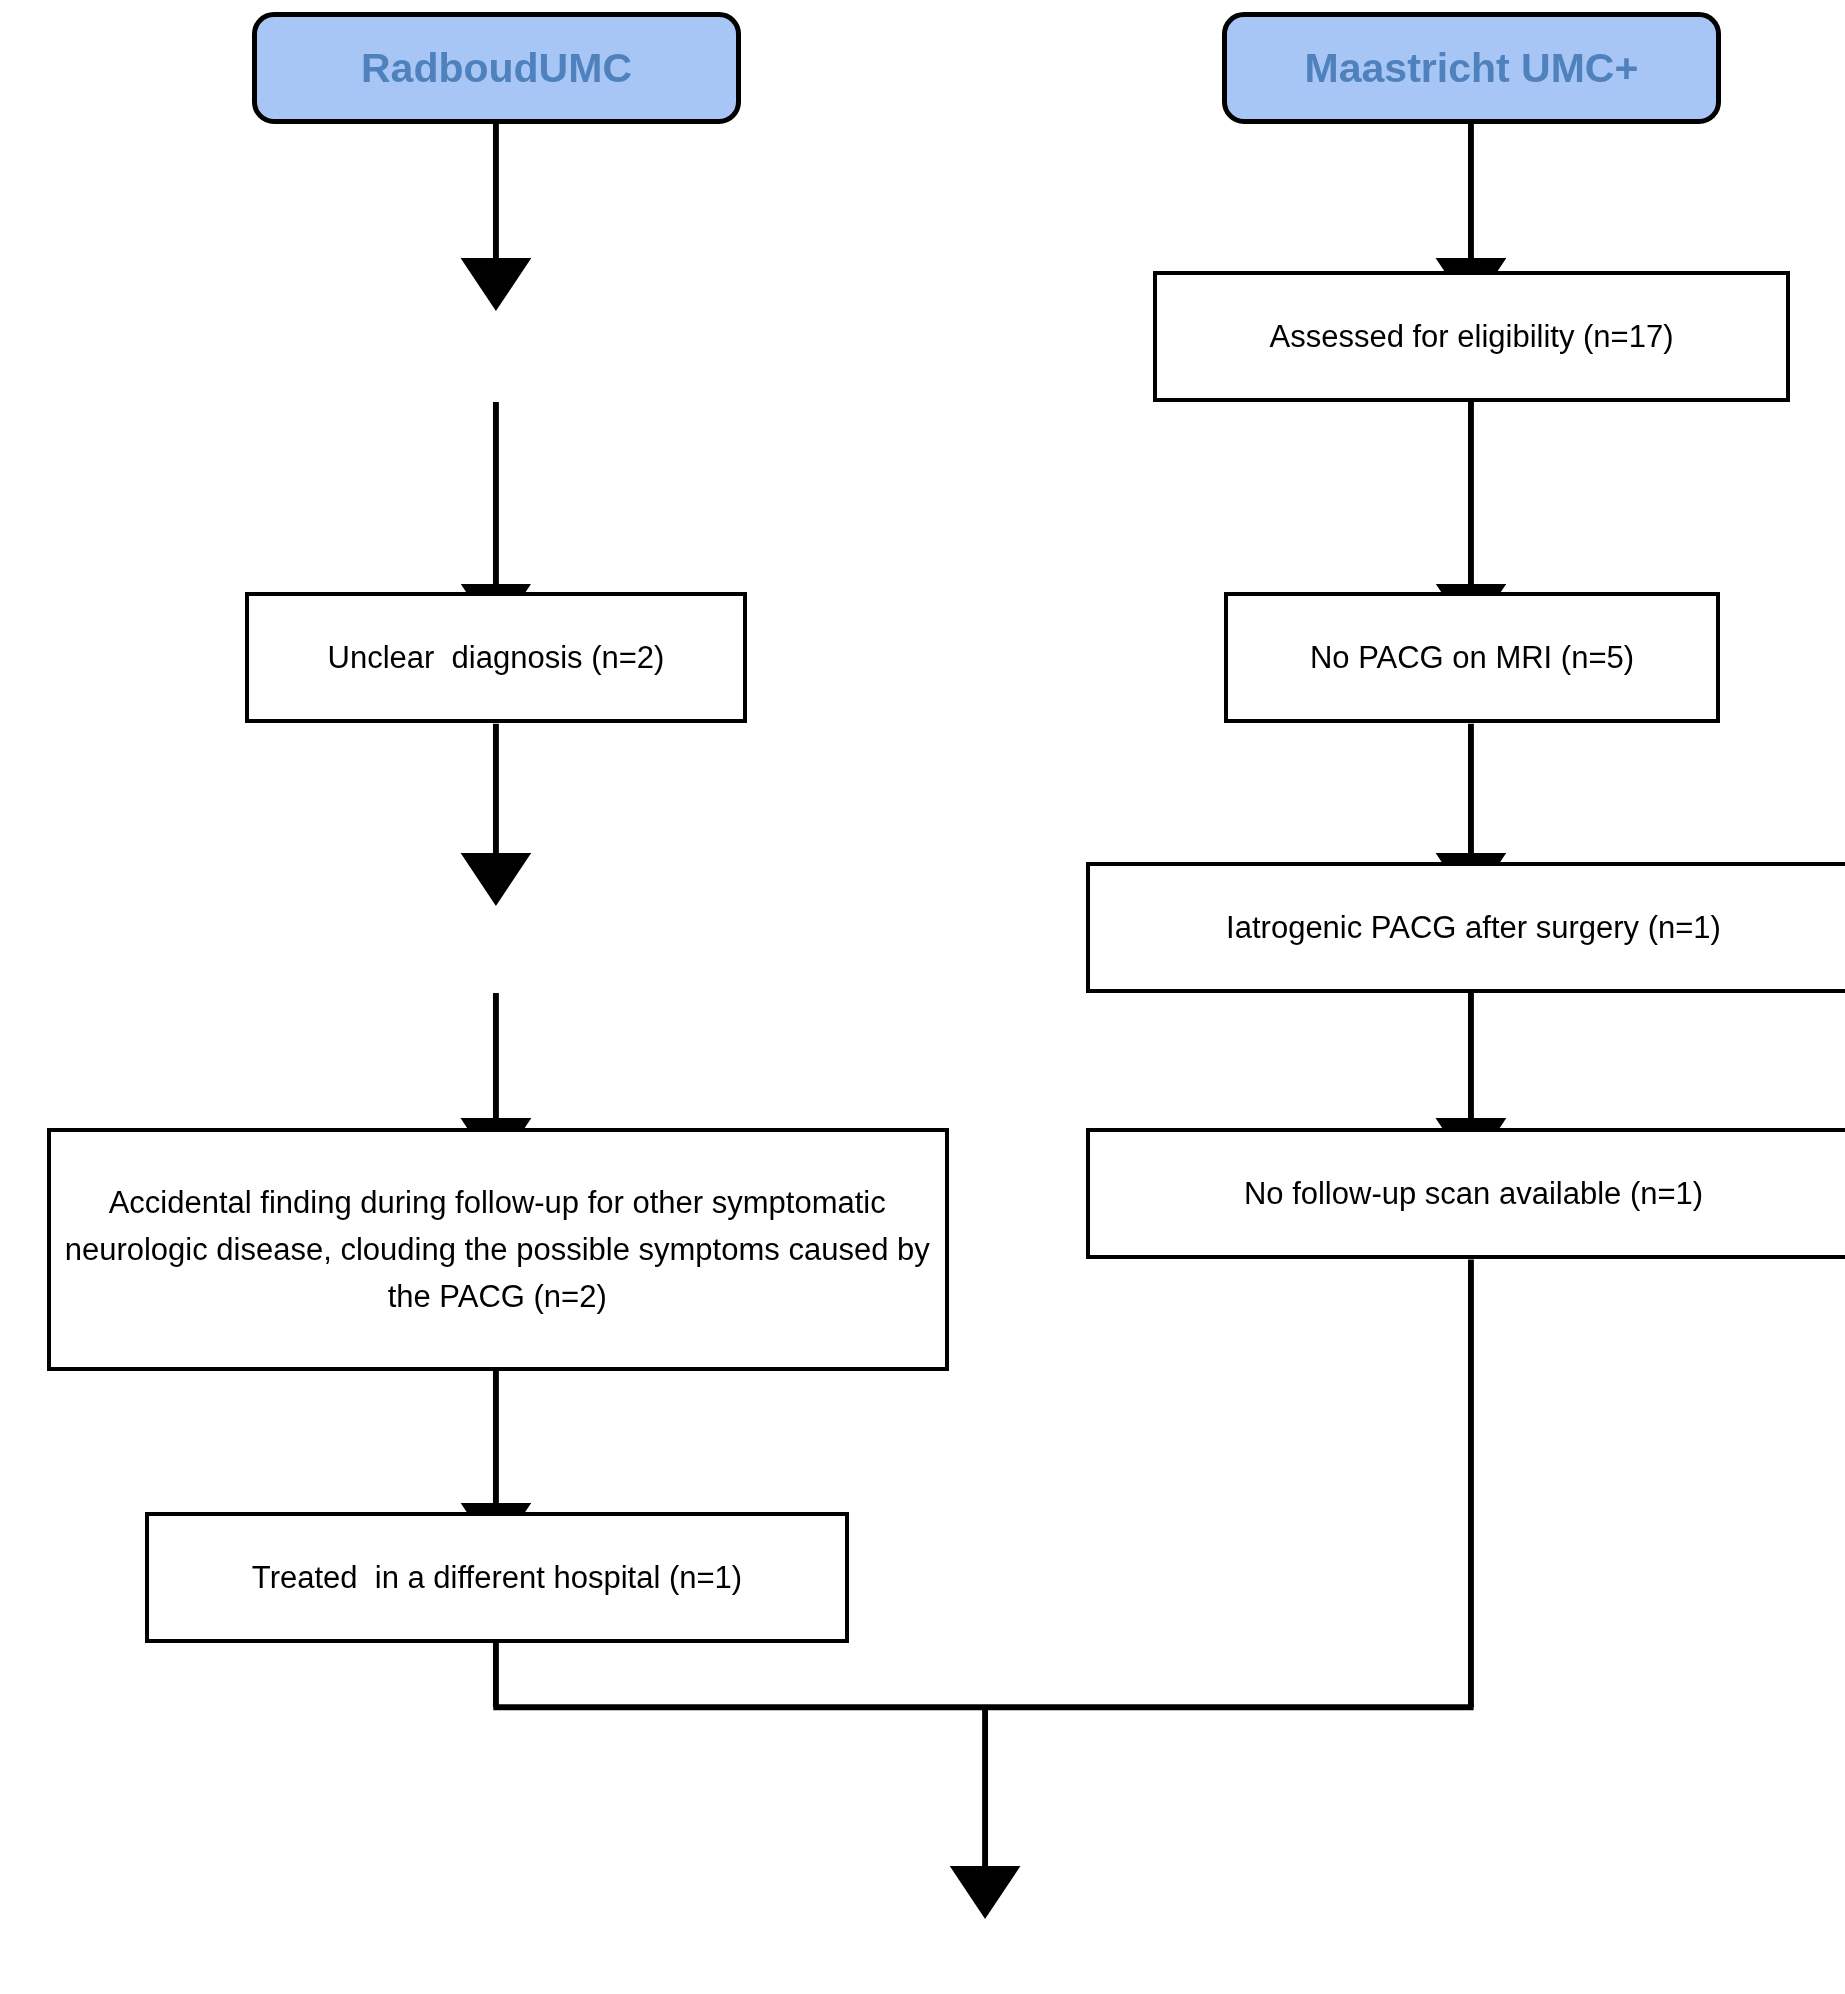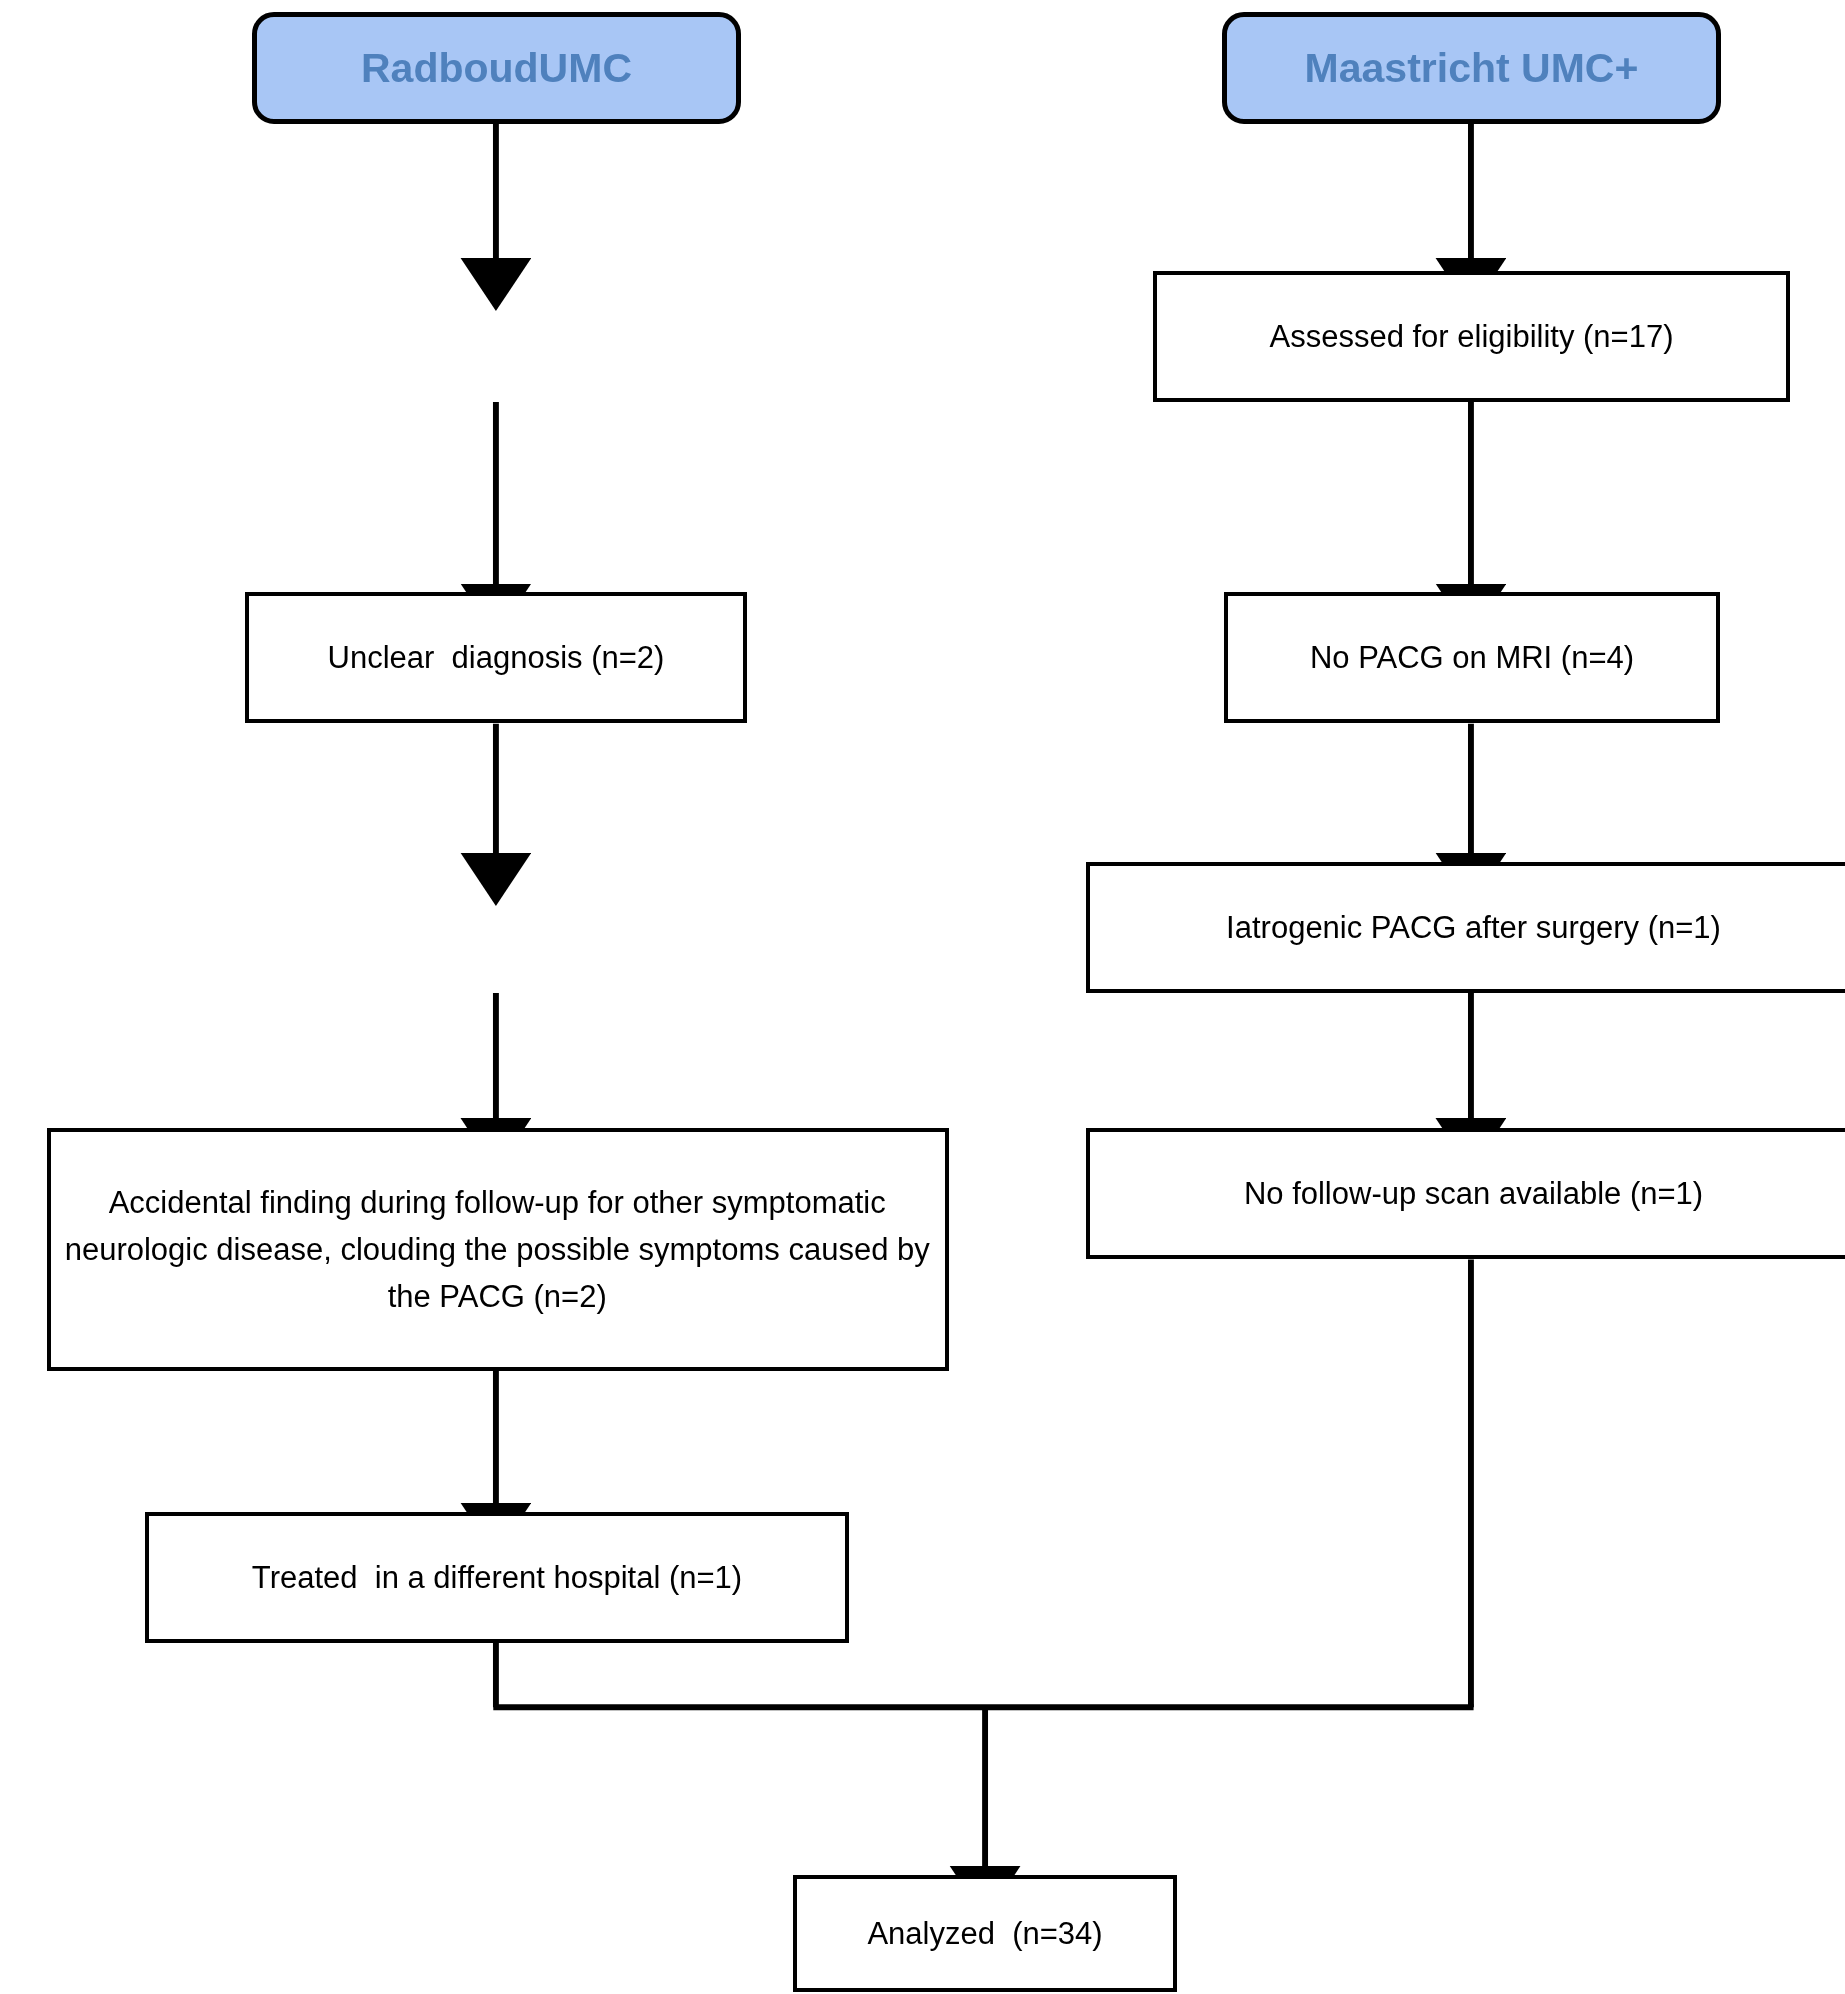--- a/index.html
+++ b/index.html
@@ -86,22 +86,21 @@
 
 
   <div class="node" style="left:11.8px; top:1128px; width:902px; height:243px;padding-left:8px;">Accidental finding during follow-up for other symptomatic neurologic disease, clouding the possible symptoms caused by the PACG (n=2)</div>
 
   <div class="node" style="left:110px; top:1512px; width:704px; height:131px;">Treated  in a different hospital (n=1)</div>
 
   <div class="node header" style="left:1187px; top:11.8px; width:499px; height:112px;">Maastricht UMC+</div>
 
   <div class="node" style="left:1118px; top:271px; width:637px; height:131px;">Assessed for eligibility (n=17)</div>
 
-  <div class="node" style="left:1189px; top:592px; width:496px; height:131px;">No PACG on MRI (n=4)</div>
+  <div class="node" style="left:1189px; top:592px; width:496px; height:131px;">No PACG on MRI (n=5)</div>
 
   <div class="node" style="left:1051px; top:862px; width:775px; height:131px;">Iatrogenic PACG after surgery (n=1)</div>
 
   <div class="node" style="left:1051px; top:1128px; width:775px; height:131px;">No follow-up scan available (n=1)</div>
 
-  <div class="node" style="left:758px; top:1875px; width:384px; height:117px;">Analyzed  (n=34)</div>
 
 </div>
 
 
 </body></html>

